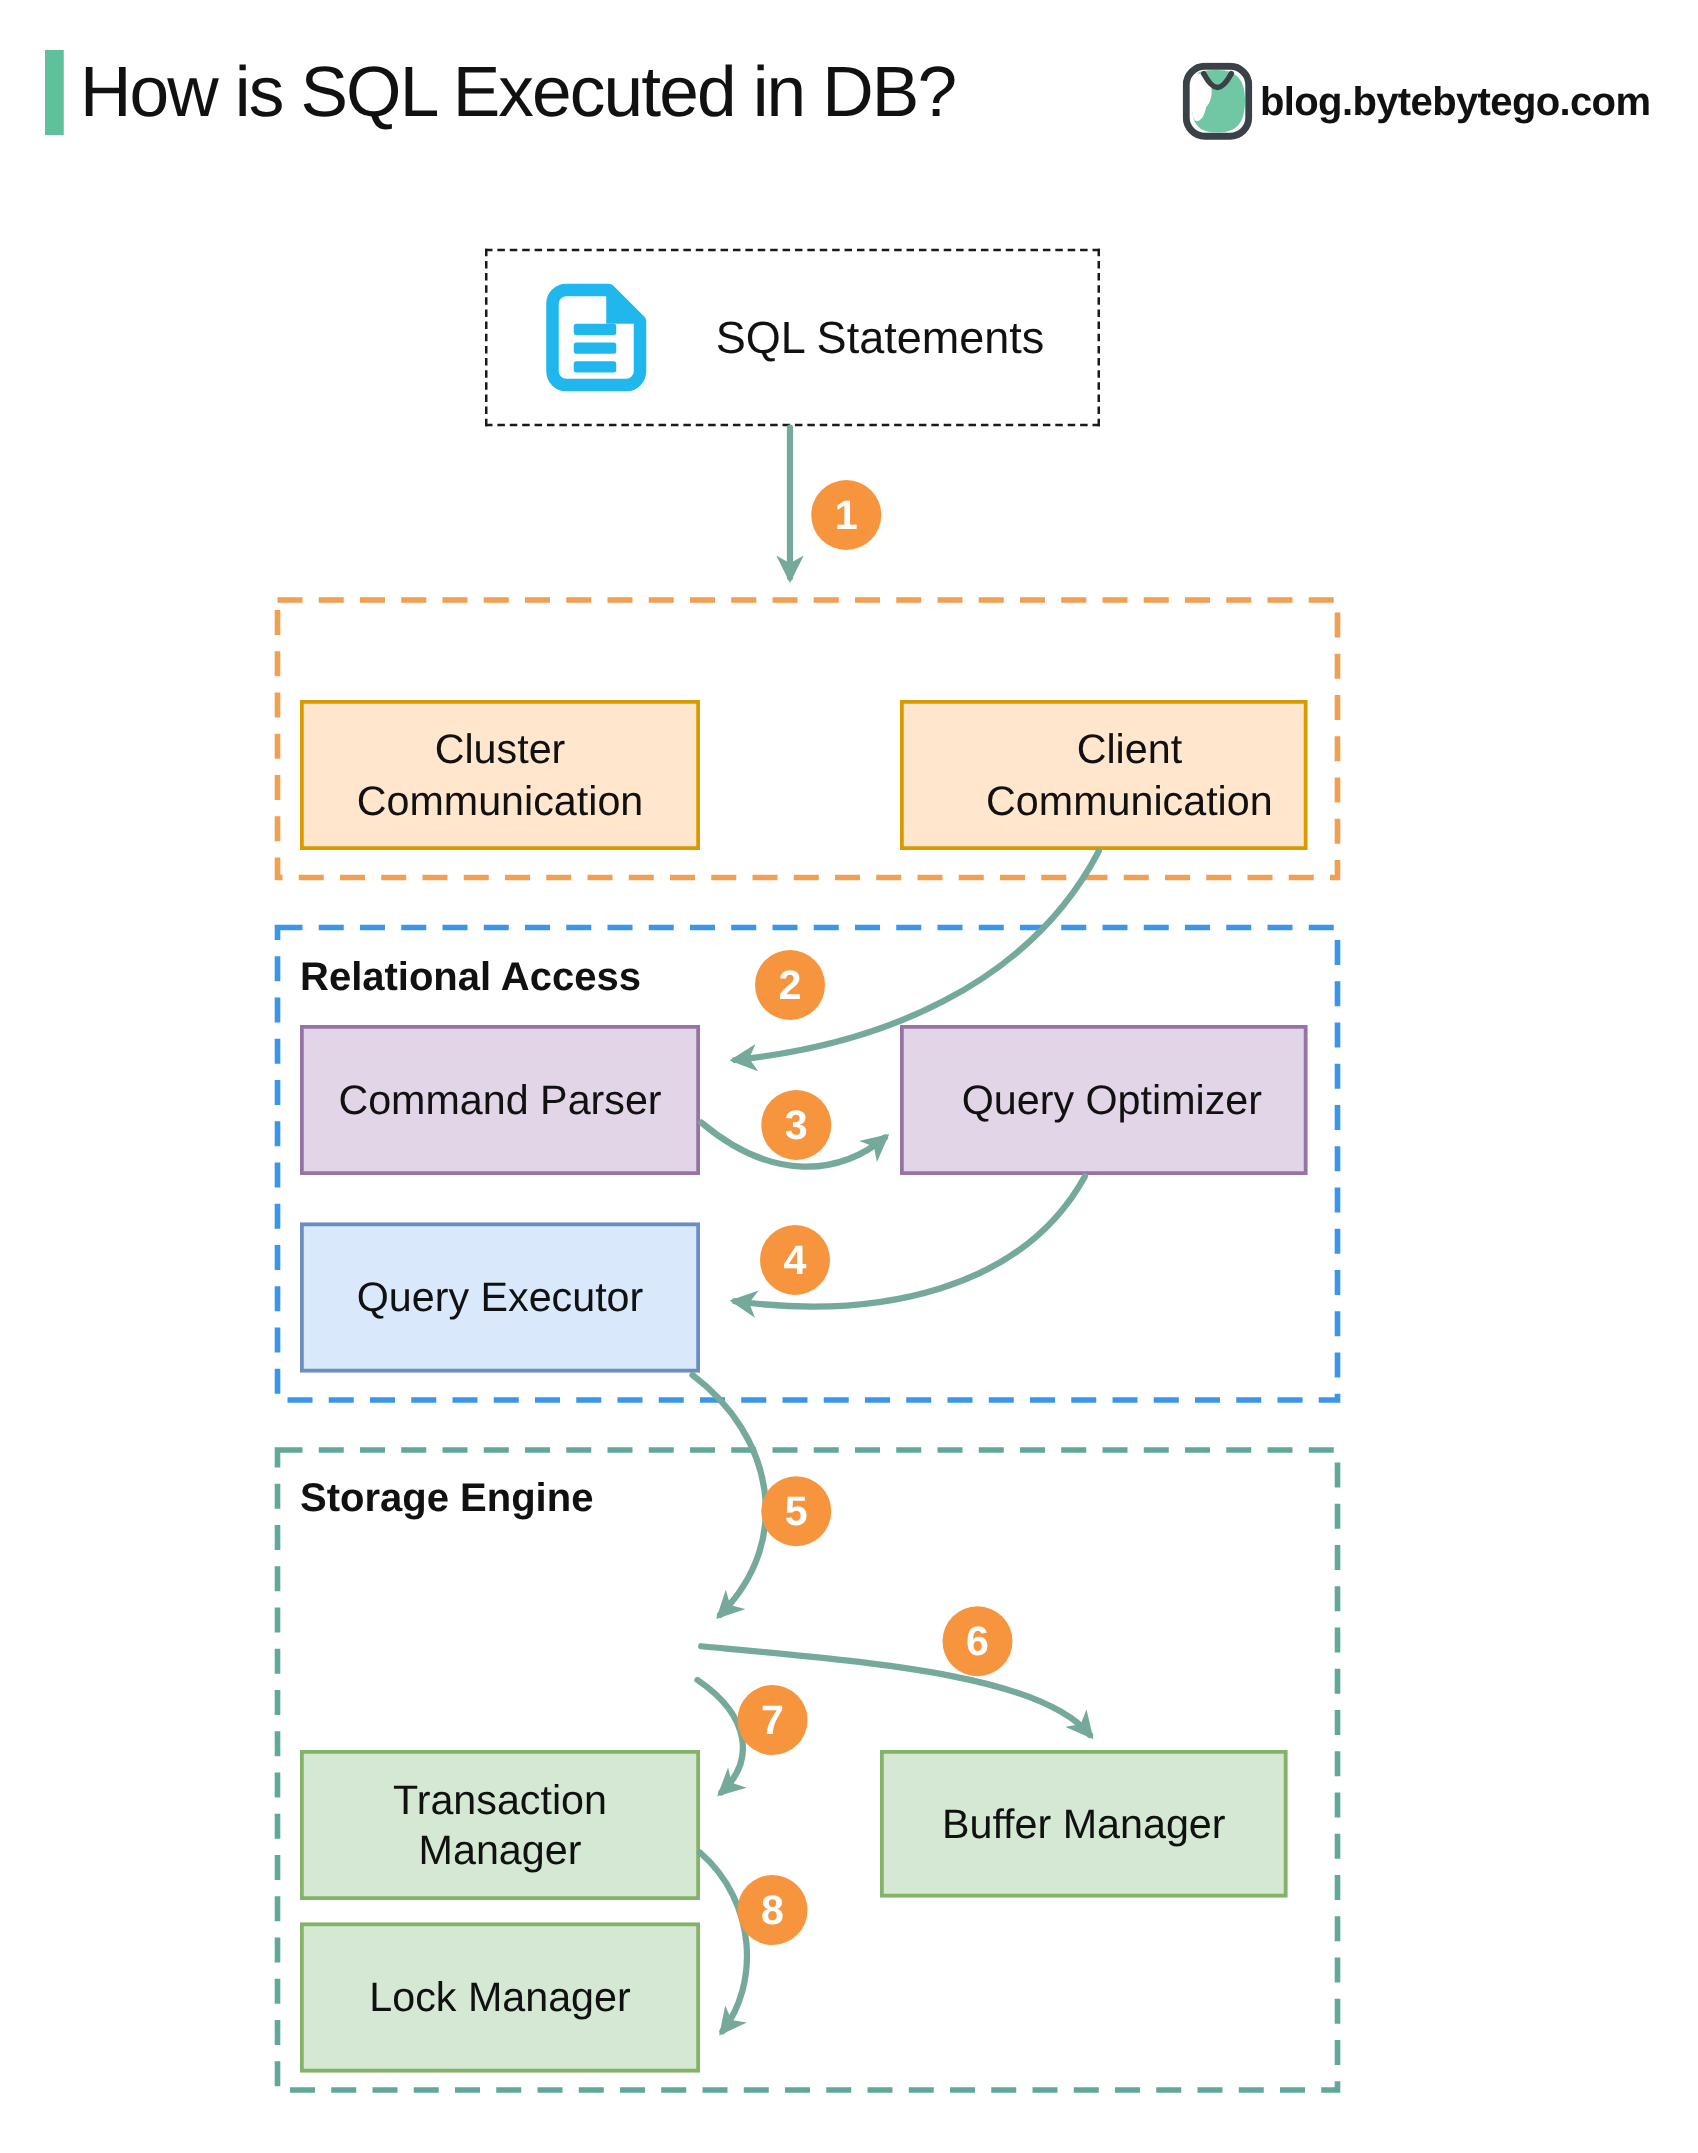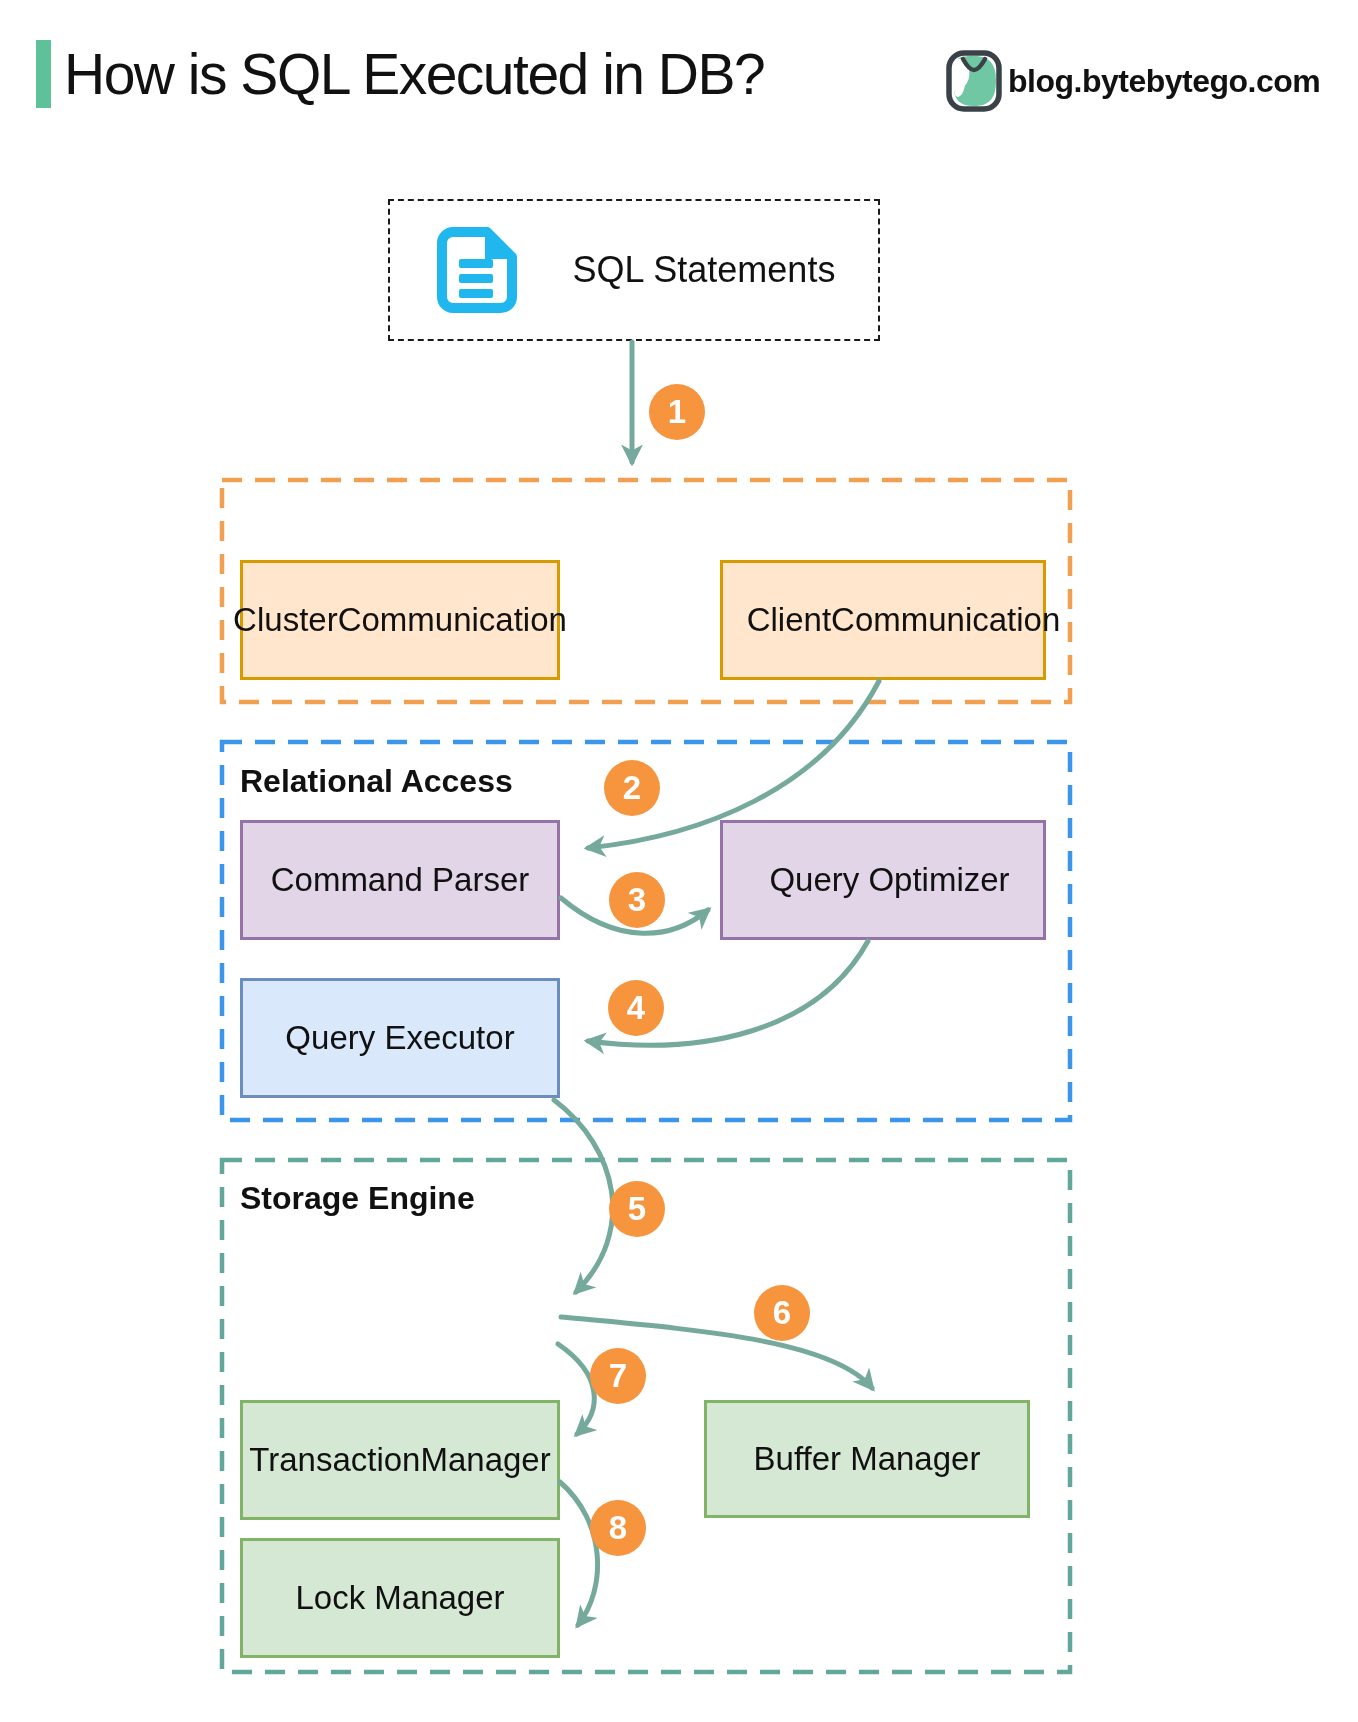--- a/index.html
+++ b/index.html
@@ -27,21 +27,21 @@
   
   #sql-box{left:388px;top:199px;width:492px;height:142px;border:2.5px dashed #1a1a1a;
     box-sizing:border-box;display:flex;align-items:center;justify-content:center;gap:50px;}
   #sql-box .lbl{font-size:36px;}
   
   .section-label{font-weight:700;font-size:32px;white-space:nowrap;}
   #net-label{left:240px;top:496px;}
   #rel-label{left:240px;top:763px;}
   #sto-label{left:240px;top:1180px;}
   
-  .node{box-sizing:border-box;display:flex;align-items:center;
+  .node{box-sizing:border-box;display:flex;flex-direction:column;align-items:center;
     justify-content:center;text-align:left;font-size:33px;line-height:42px;z-index:1;}
   .node.orange{background:var(--orange-fill);border:3px solid var(--orange-stroke);}
   .node.purple{background:var(--purple-fill);border:3px solid var(--purple-stroke);}
   .node.blue  {background:var(--blue-fill);  border:3px solid var(--blue-stroke);}
   .node.green {background:var(--green-fill); border:3px solid var(--green-stroke);}
   #node-cluster    {left:240px;top:560px; width:320px;height:120px;}
   #node-client     {left:720px;top:560px; width:326px;height:120px;padding-left:41px;}
   #node-parser     {left:240px;top:820px; width:320px;height:120px;}
   #node-optimizer  {left:720px;top:820px; width:326px;height:120px;padding-left:13px;}
   #node-executor   {left:240px;top:978px; width:320px;height:120px;}

